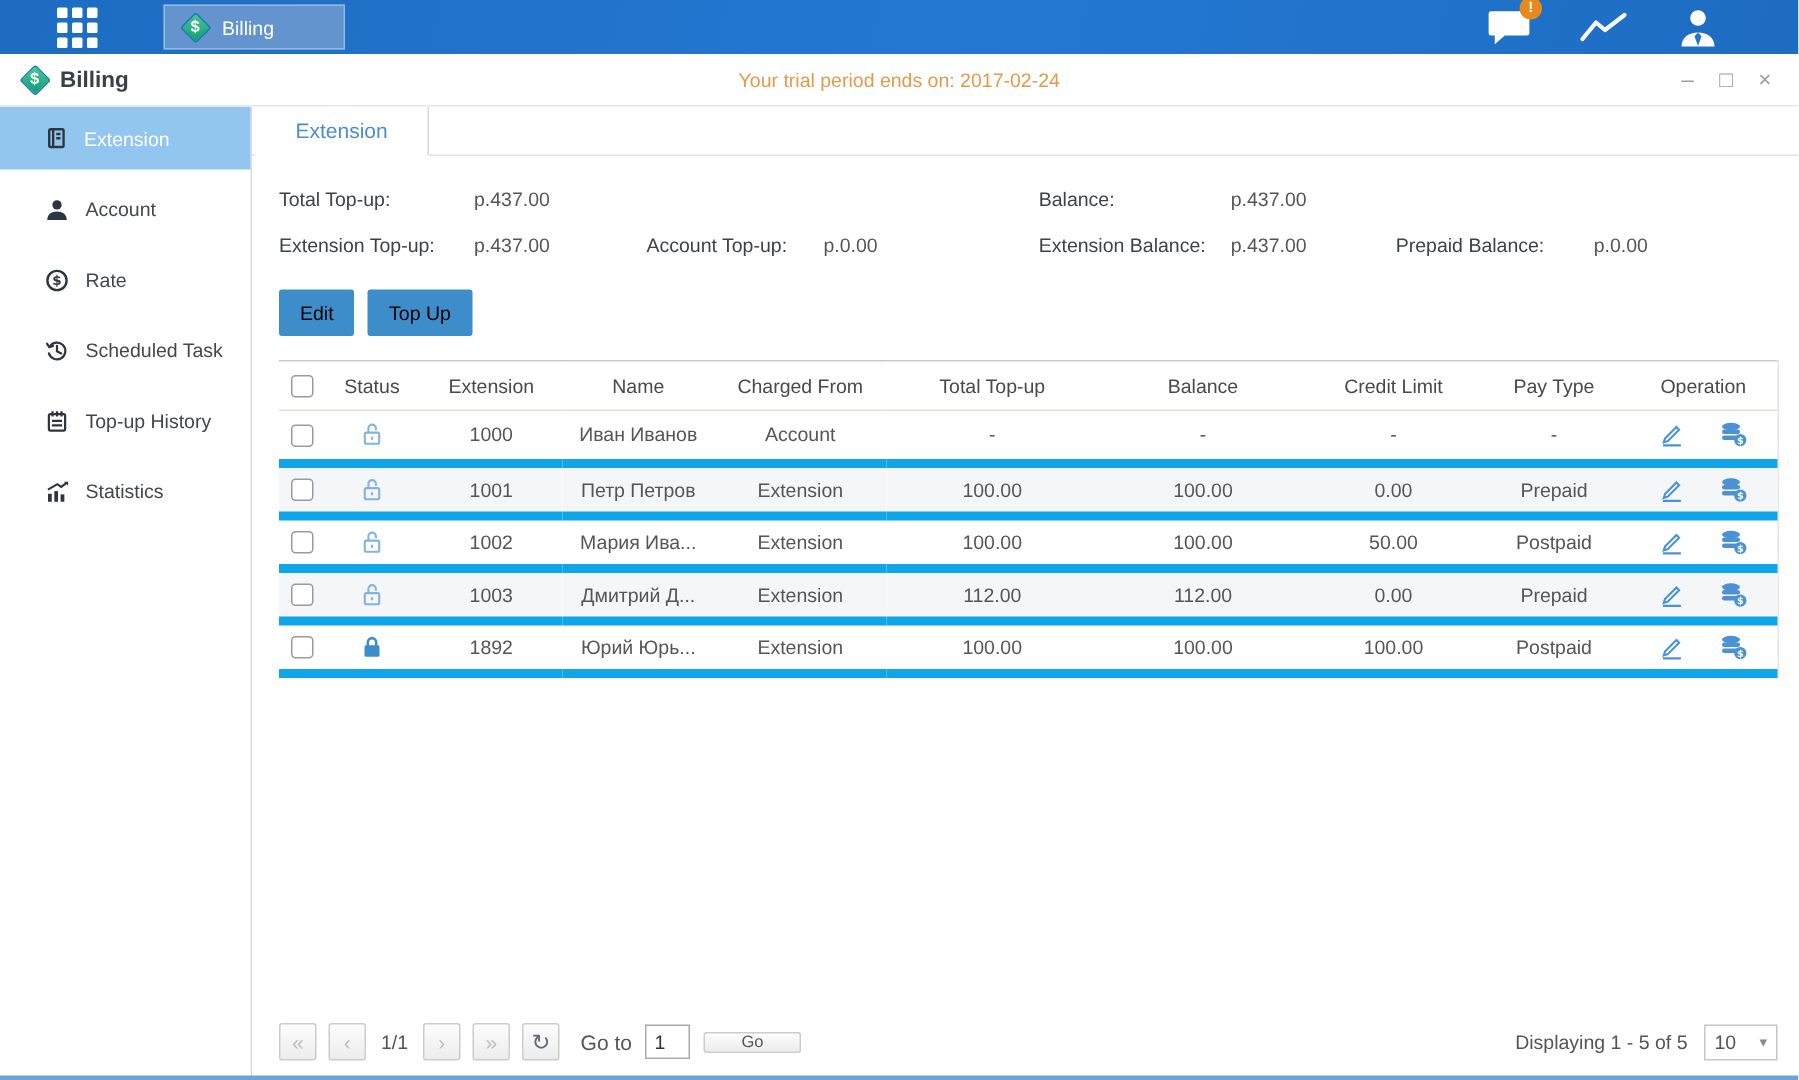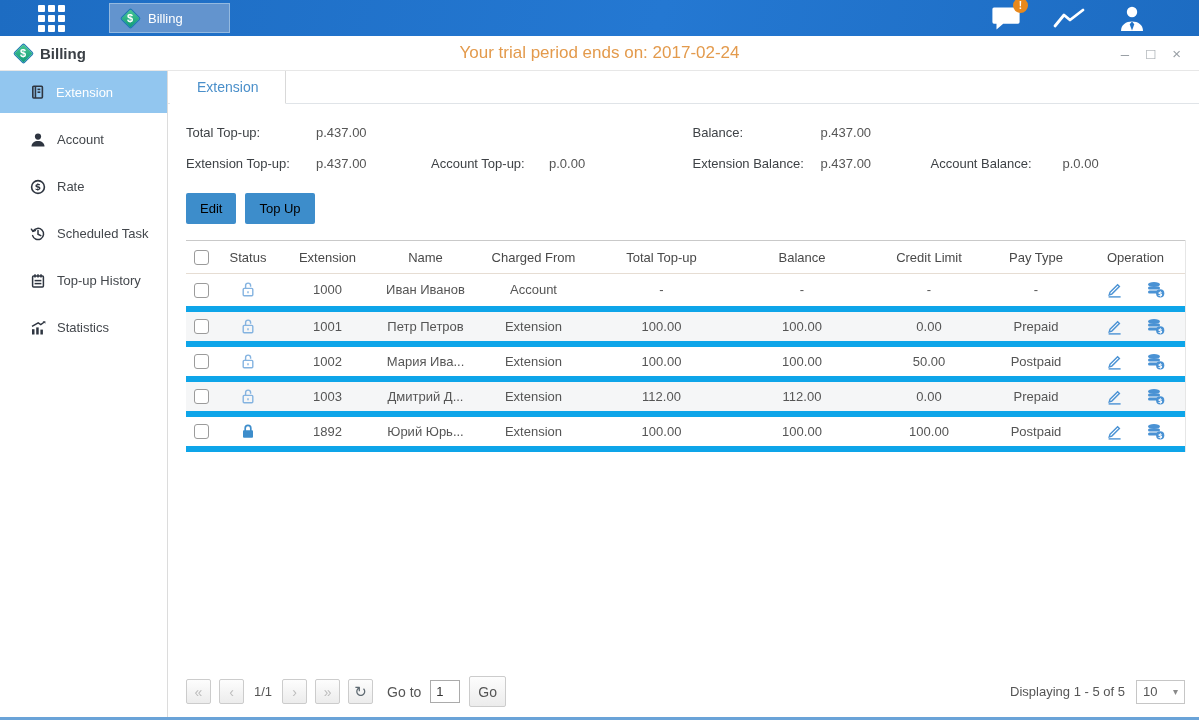--- a/index.html
+++ b/index.html
@@ -23,21 +23,21 @@
     background:linear-gradient(135deg,#49c893,#0f9b77);border:1.5px solid #1c7ab0;border-radius:2px;}
   .diamond b{position:relative;color:#fff;font-size:11px;font-weight:bold;line-height:1;}
   .topbar-right{margin-left:auto;display:flex;align-items:center;gap:29px;padding-right:50px;}
   .icon-btn{position:relative;display:flex;align-items:center;justify-content:center;width:34px;height:28px;cursor:pointer;}
   .nbadge{position:absolute;top:-6px;right:-5px;width:15px;height:15px;border-radius:50%;background:var(--badge);
     color:#fff;font-size:10px;font-weight:bold;display:flex;align-items:center;justify-content:center;}
   
   .titlebar{height:35px;background:#fff;border-bottom:1px solid #e7e7e7;display:flex;align-items:center;position:relative;}
   .title-left{display:flex;align-items:center;gap:7px;padding-left:13px;z-index:1;}
   .app-title{font-weight:bold;color:#3b4046;font-size:15px;}
-  .trial{position:absolute;left:0;right:0;text-align:center;color:var(--trial);font-size:17px;}
+  .trial{position:absolute;left:0;right:0;text-align:center;color:var(--trial);font-size:13px;}
   .win-controls{margin-left:auto;display:flex;gap:17px;padding-right:18px;color:#9aa0a6;font-size:15px;z-index:1;}
   .win-controls span{cursor:pointer;line-height:1;}
   
   .content{display:flex;height:649px;}
   .sidebar{width:168px;flex:none;border-right:1px solid #dcdcdc;padding-top:0;background:#fff;}
   .side-item{height:47px;display:flex;align-items:center;padding-left:30px;gap:11px;font-size:13px;color:#43474c;cursor:pointer;}
   .side-item .sicon{color:#2e3540;display:flex;flex:none;}
   .side-item.active{height:42px;background:var(--sidebar-active);margin-bottom:3px;}
   .side-item.active .slabel{color:#fff;}
   .main{flex:1;min-width:0;display:flex;flex-direction:column;background:#fff;}
@@ -68,22 +68,22 @@
   .op + .op{margin-left:20px;}
   
   .spacer{flex:1;}
   .pagination-bar{display:flex;align-items:center;padding:0 14px 13px 18px;flex:none;}
   .pg-btn{width:25px;height:25px;border:1px solid #ccc;border-radius:2px;background:linear-gradient(#fdfdfd,#ececec);
     display:flex;align-items:center;justify-content:center;font-size:14px;color:#bdbdbd;margin-right:8px;cursor:pointer;}
   .pg-btn.refresh{color:#5f6a72;font-size:15px;}
   .page-indicator{font-size:13px;color:#555;margin:0 10px 0 2px;}
   .goto-label{font-size:14px;color:#555;margin:0 9px 0 6px;}
   .goto-input{width:30px;height:23px;border:1px solid #ababab;font-size:13px;padding:0 5px;color:#333;font-family:inherit;}
-  .go-btn{margin-left:9px;height:31px;padding:0 8px;border:1px solid #ccc;border-radius:2px;
-    background:linear-gradient(#fdfdfd,#ececec);font-size:14px;color:#555;cursor:pointer;font-family:inherit;}
+  .go-btn{margin-left:9px;height:14px;padding:0 24px;border:1px solid #ccc;border-radius:2px;
+    background:linear-gradient(#fdfdfd,#ececec);font-size:11px;color:#555;cursor:pointer;font-family:inherit;}
   .pagination-right{margin-left:auto;display:flex;align-items:center;gap:11px;font-size:13px;color:#555;}
   .page-size{width:49px;height:24px;border:1px solid #c6c6c6;display:flex;align-items:center;justify-content:space-between;
     padding:0 6px;background:#fff;cursor:pointer;color:#555;}
   .dd-arrow{color:#8a8a8a;font-size:10px;}
   .bottom-strip{position:absolute;left:0;bottom:0;width:1199px;height:3px;background:#6aa3d8;}
 </style>
 </head>
 <body>
 
 <div class="topbar">
@@ -229,21 +229,21 @@
         </div>
       </div>
       <div class="sum-col">
         <div class="sum-row">
           <span class="sum-label w128">Balance:</span>
           <span>p.437.00</span>
         </div>
         <div class="sum-row">
           <span class="sum-label w128">Extension Balance:</span>
           <span class="w110">p.437.00</span>
-          <span class="sum-label w132">Account Balance:</span>
+          <span class="sum-label w132">Prepaid Balance:</span>
           <span>p.0.00</span>
         </div>
       </div>
     </div>
 
     <div class="actions">
       <button class="btn-primary">Edit</button>
       <button class="btn-primary">Top Up</button>
     </div>
 

